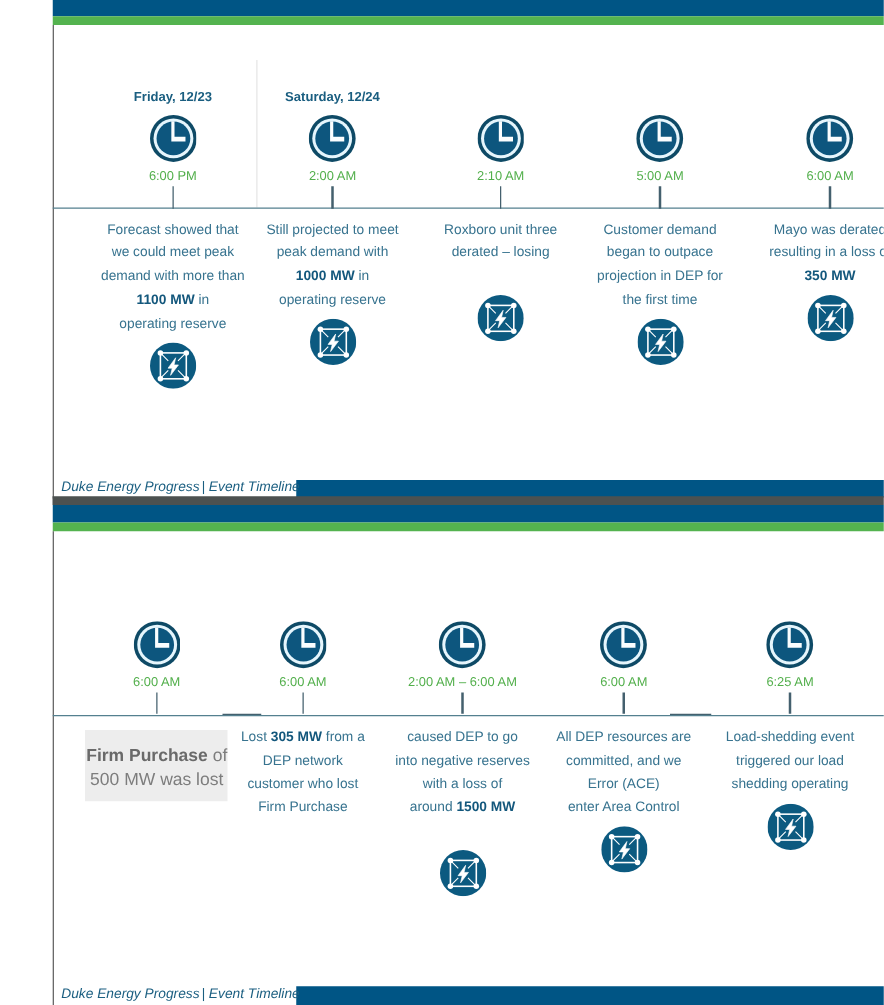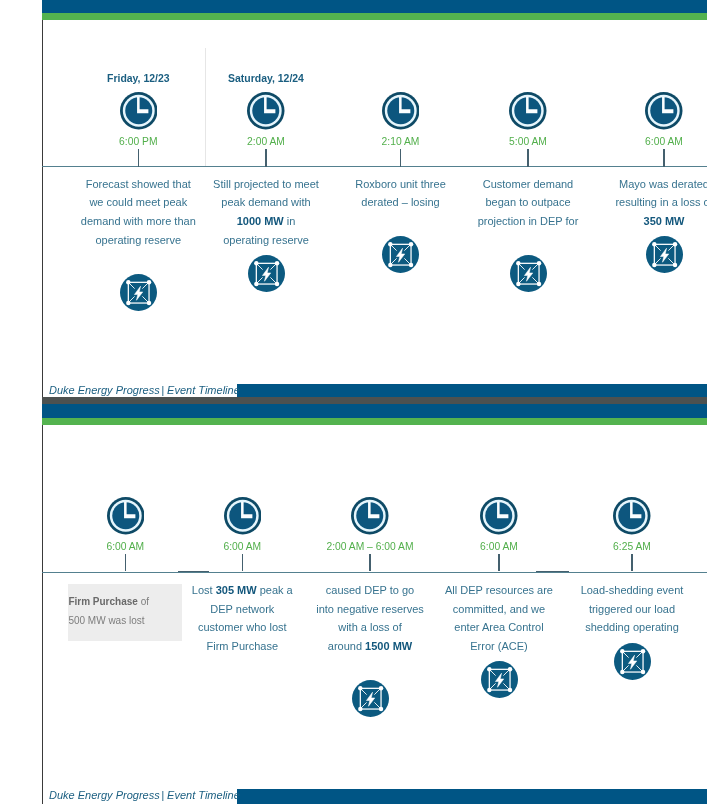--- a/index.html
+++ b/index.html
@@ -18,21 +18,21 @@
   .daylabel{position:absolute;font-size:10.45px;font-weight:bold;color:#1A5E80;text-align:center;}
   .timelabel{position:absolute;font-size:10.3px;font-weight:normal;color:#52AF4B;text-align:center;}
   .desc{position:absolute;font-size:11px;color:#37738F;text-align:center;}
   .desc b{font-weight:bold;color:#13577C;}
   .dline{height:18.8px;white-space:nowrap;}
   .clock,.gridicon{position:absolute;line-height:0;}
   .footbar{position:absolute;background:#005585;}
   .foottext{position:absolute;font-style:italic;font-size:11px;color:#1A5E80;white-space:nowrap;}
   .foottext [data-name$="footer-separator"]{margin-left:1.5px;}
   .graybar{position:absolute;left:0;width:707px;background:#4c5150;}
-  .boxnote{position:absolute;background:#ededed;text-align:left;font-size:10px;color:#7d7d7d;}
+  .boxnote{position:absolute;background:#ededed;text-align:center;font-size:14px;color:#7d7d7d;}
   .boxnote b{font-weight:bold;color:#6a6a6a;}
   .enddot{position:absolute;border-radius:50%;background:#0c5a85;box-shadow:inset 0 0 0 0.8px #123f58;}
 </style>
 </head>
 <body>
 
 <div class="page" data-name="presentation-page">
 <div class="slide" id="slide1" data-name="event-timeline-slide-1">
   <div class="topbar-blue" data-name="slide1-top-blue-bar"></div>
   <div class="topbar-green" data-name="slide1-top-green-bar"></div>
@@ -46,20 +46,21 @@
             <circle cx="50" cy="50" r="50" fill="#0e4a66"></circle>
             <circle cx="50" cy="50" r="42.5" fill="#e6f6fd"></circle>
             <circle cx="50" cy="50" r="36" fill="#0d567e"></circle>
             <path d="M45.5 13.5 L52.3 13.5 L52.3 46.2 L75.7 46.2 L75.7 56.4 L45.5 56.4 Z" fill="#fbfeff"></path>
           </svg></div>
         <div class="timelabel" data-name="event-time-label" style="left:30.299999999999997px;top:136.9px;width:132px;">6:00 PM</div>
         <div class="desc" data-name="event-description" style="left:30.299999999999997px;top:178.6px;width:132px;">
           <div class="dline" data-name="desc-line"><span data-name="desc-fragment">Forecast showed that</span></div>
           <div class="dline" data-name="desc-line"><span data-name="desc-fragment">we could meet peak</span></div>
           <div class="dline" data-name="desc-line"><span data-name="desc-fragment">demand with more than</span></div>
+          <div class="dline" data-name="desc-line"><b data-name="desc-emphasis">1100 MW</b><span data-name="desc-fragment"> in</span></div>
           <div class="dline" data-name="desc-line"><span data-name="desc-fragment">operating reserve</span></div>
         </div>
         <div class="gridicon" data-name="event-icon" style="left:77.8px;top:274.9px;"><svg viewBox="0 0 100 100" width="37" height="37" data-name="grid-power-icon">
             <circle cx="50" cy="50" r="50" fill="#0c5a80"></circle>
             <g stroke="#ffffff" fill="none" stroke-linecap="butt">
               <rect x="22.5" y="22.5" width="56" height="56" stroke-width="3.4"></rect>
               <path d="M24.5 24.5 L39.5 39.5 M75.5 24.5 L60.5 39.5 M24.5 75.5 L39.5 60.5 M75.5 75.5 L60.5 60.5" stroke-width="2.4"></path>
             </g>
             <g fill="#ffffff">
               <circle cx="22.5" cy="22.5" r="6"></circle>
@@ -129,20 +130,21 @@
             <circle cx="50" cy="50" r="50" fill="#0e4a66"></circle>
             <circle cx="50" cy="50" r="42.5" fill="#e6f6fd"></circle>
             <circle cx="50" cy="50" r="36" fill="#0d567e"></circle>
             <path d="M45.5 13.5 L52.3 13.5 L52.3 46.2 L75.7 46.2 L75.7 56.4 L45.5 56.4 Z" fill="#fbfeff"></path>
           </svg></div>
         <div class="timelabel" data-name="event-time-label" style="left:420px;top:136.9px;width:132px;">5:00 AM</div>
         <div class="desc" data-name="event-description" style="left:420px;top:178.6px;width:132px;text-align:center;">
           <div class="dline" data-name="desc-line"><span data-name="desc-fragment">Customer demand</span></div>
           <div class="dline" data-name="desc-line"><span data-name="desc-fragment">began to outpace</span></div>
           <div class="dline" data-name="desc-line"><span data-name="desc-fragment">projection in DEP for</span></div>
+          <div class="dline" data-name="desc-line"><span data-name="desc-fragment">the first time</span></div>
         </div>
         <div class="gridicon" data-name="event-icon" style="left:467.5px;top:256.1px;"><svg viewBox="0 0 100 100" width="37" height="37" data-name="grid-power-icon">
             <circle cx="50" cy="50" r="50" fill="#0c5a80"></circle>
             <g stroke="#ffffff" fill="none" stroke-linecap="butt">
               <rect x="22.5" y="22.5" width="56" height="56" stroke-width="3.4"></rect>
               <path d="M24.5 24.5 L39.5 39.5 M75.5 24.5 L60.5 39.5 M24.5 75.5 L39.5 60.5 M75.5 75.5 L60.5 60.5" stroke-width="2.4"></path>
             </g>
             <g fill="#ffffff">
               <circle cx="22.5" cy="22.5" r="6"></circle>
               <circle cx="78.5" cy="22.5" r="6"></circle>
@@ -206,21 +208,21 @@
         </div>
         <div class="tick" data-name="timeline-tick" style="left:199.55px;top:149.9px;height:17.599999999999994px;"></div>
         <div class="clock" data-name="event-clock" style="left:181.55px;top:93px;"><svg viewBox="0 0 100 100" width="37.5" height="37.5" data-name="clock-icon">
             <circle cx="50" cy="50" r="50" fill="#0e4a66"></circle>
             <circle cx="50" cy="50" r="42.5" fill="#e6f6fd"></circle>
             <circle cx="50" cy="50" r="36" fill="#0d567e"></circle>
             <path d="M45.5 13.5 L52.3 13.5 L52.3 46.2 L75.7 46.2 L75.7 56.4 L45.5 56.4 Z" fill="#fbfeff"></path>
           </svg></div>
         <div class="timelabel" data-name="event-time-label" style="left:134.3px;top:137.3px;width:132px;">6:00 AM</div>
         <div class="desc" data-name="event-description" style="left:134.3px;top:179.9px;width:132px;">
-          <div class="dline" data-name="desc-line"><span data-name="desc-fragment">Lost </span><b data-name="desc-emphasis">305 MW</b><span data-name="desc-fragment"> peak a</span></div>
+          <div class="dline" data-name="desc-line"><span data-name="desc-fragment">Lost </span><b data-name="desc-emphasis">305 MW</b><span data-name="desc-fragment"> from a</span></div>
           <div class="dline" data-name="desc-line"><span data-name="desc-fragment">DEP network</span></div>
           <div class="dline" data-name="desc-line"><span data-name="desc-fragment">customer who lost</span></div>
           <div class="dline" data-name="desc-line"><span data-name="desc-fragment">Firm Purchase</span></div>
         </div>
         <div class="tick" data-name="timeline-tick" style="left:327.25px;top:149.9px;height:17.599999999999994px;"></div>
         <div class="clock" data-name="event-clock" style="left:309.25px;top:93px;"><svg viewBox="0 0 100 100" width="37.5" height="37.5" data-name="clock-icon">
             <circle cx="50" cy="50" r="50" fill="#0e4a66"></circle>
             <circle cx="50" cy="50" r="42.5" fill="#e6f6fd"></circle>
             <circle cx="50" cy="50" r="36" fill="#0d567e"></circle>
             <path d="M45.5 13.5 L52.3 13.5 L52.3 46.2 L75.7 46.2 L75.7 56.4 L45.5 56.4 Z" fill="#fbfeff"></path>
@@ -250,22 +252,22 @@
         <div class="clock" data-name="event-clock" style="left:438.25px;top:93px;"><svg viewBox="0 0 100 100" width="37.5" height="37.5" data-name="clock-icon">
             <circle cx="50" cy="50" r="50" fill="#0e4a66"></circle>
             <circle cx="50" cy="50" r="42.5" fill="#e6f6fd"></circle>
             <circle cx="50" cy="50" r="36" fill="#0d567e"></circle>
             <path d="M45.5 13.5 L52.3 13.5 L52.3 46.2 L75.7 46.2 L75.7 56.4 L45.5 56.4 Z" fill="#fbfeff"></path>
           </svg></div>
         <div class="timelabel" data-name="event-time-label" style="left:391px;top:137.3px;width:132px;">6:00 AM</div>
         <div class="desc" data-name="event-description" style="left:391px;top:179.9px;width:132px;">
           <div class="dline" data-name="desc-line"><span data-name="desc-fragment">All DEP resources are</span></div>
           <div class="dline" data-name="desc-line"><span data-name="desc-fragment">committed, and we</span></div>
+          <div class="dline" data-name="desc-line"><span data-name="desc-fragment">Error (ACE)</span></div>
           <div class="dline" data-name="desc-line"><span data-name="desc-fragment">enter Area Control</span></div>
-          <div class="dline" data-name="desc-line"><span data-name="desc-fragment">Error (ACE)</span></div>
         </div>
         <div class="gridicon" data-name="event-icon" style="left:438.5px;top:257.40000000000003px;"><svg viewBox="0 0 100 100" width="37" height="37" data-name="grid-power-icon">
             <circle cx="50" cy="50" r="50" fill="#0c5a80"></circle>
             <g stroke="#ffffff" fill="none" stroke-linecap="butt">
               <rect x="22.5" y="22.5" width="56" height="56" stroke-width="3.4"></rect>
               <path d="M24.5 24.5 L39.5 39.5 M75.5 24.5 L60.5 39.5 M24.5 75.5 L39.5 60.5 M75.5 75.5 L60.5 60.5" stroke-width="2.4"></path>
             </g>
             <g fill="#ffffff">
               <circle cx="22.5" cy="22.5" r="6"></circle>
               <circle cx="78.5" cy="22.5" r="6"></circle>

